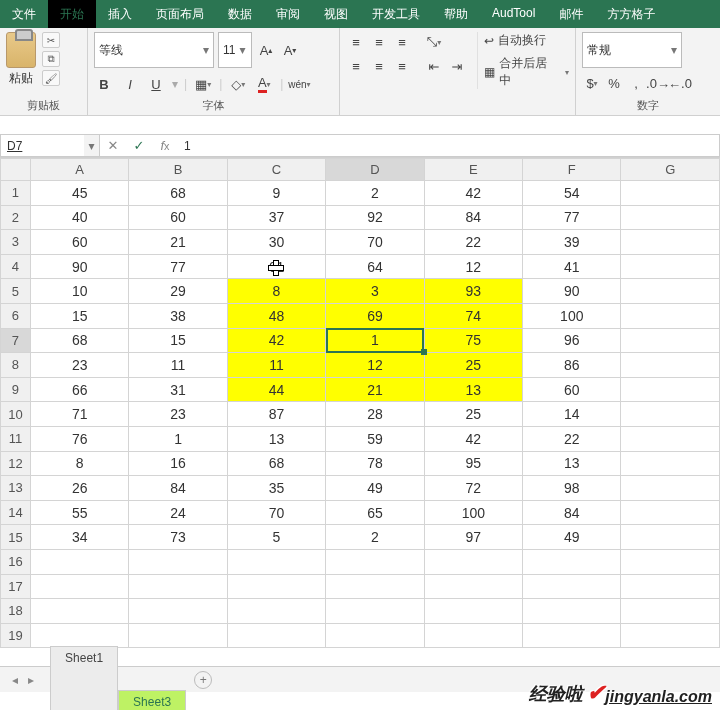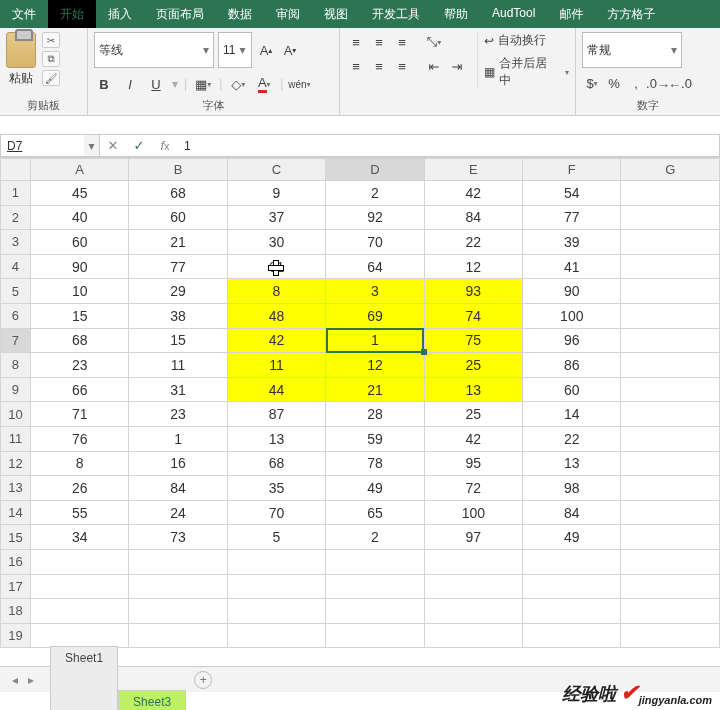--- a/index.html
+++ b/index.html
@@ -72,21 +72,21 @@
 .sheet-tabs { position:absolute;bottom:18px;left:0;right:0;height:26px;background:#f3f3f3;border-top:1px solid #ccc;display:flex;align-items:center;padding-left:8px;gap:0;}
 .sheet-nav { display:flex;gap:2px;color:#888;font-size:12px;margin-right:12px;}
 .sheet-nav span{padding:2px 4px;}
 .sheet-tab { padding:4px 14px;border:1px solid #ccc;border-bottom:none;background:#ececec;font-size:12px;color:#444;cursor:pointer;border-radius:0;}
 .sheet-tab.active { background:#bef264;border-bottom:1px solid #fff;font-weight:normal;color:#2b7552;margin-top:44px;}
 .sheet-add { margin-left:8px;width:18px;height:18px;border:1px solid #bbb;border-radius:50%;display:flex;align-items:center;justify-content:center;color:#777;}
 
 .watermark { position:absolute;right:8px;bottom:4px;display:flex;align-items:flex-end;color:#222;font-style:italic;font-weight:bold;z-index:20;}
 .watermark .big { font-size:18px;text-shadow:1px 1px 0 #fff,-1px -1px 0 #fff;}
 .watermark .big .chk { color:#d22;font-size:22px;margin-left:4px;}
-.watermark .small { font-size:11px;font-style:italic;text-shadow:1px 1px 0 #fff;}
+.watermark .small { font-size:16px;font-style:italic;text-shadow:1px 1px 0 #fff;text-decoration:underline;}
 </style>
 </head>
 <body>
 
 <div class="tabs" id="tabs">
     <div class="tab">文件</div>
     <div class="tab active">开始</div>
     <div class="tab">插入</div>
     <div class="tab">页面布局</div>
     <div class="tab">数据</div>

